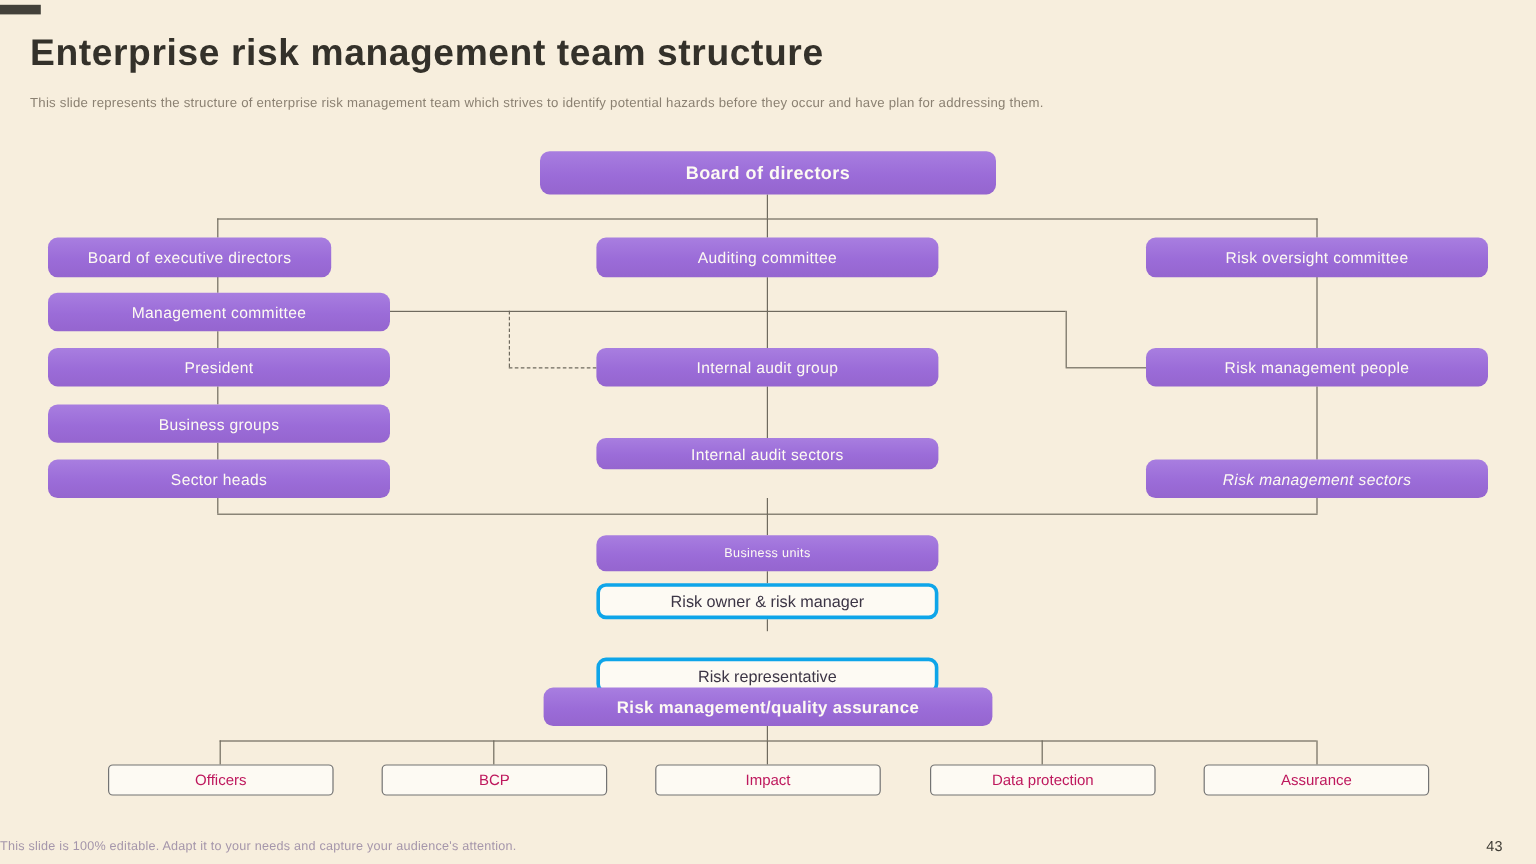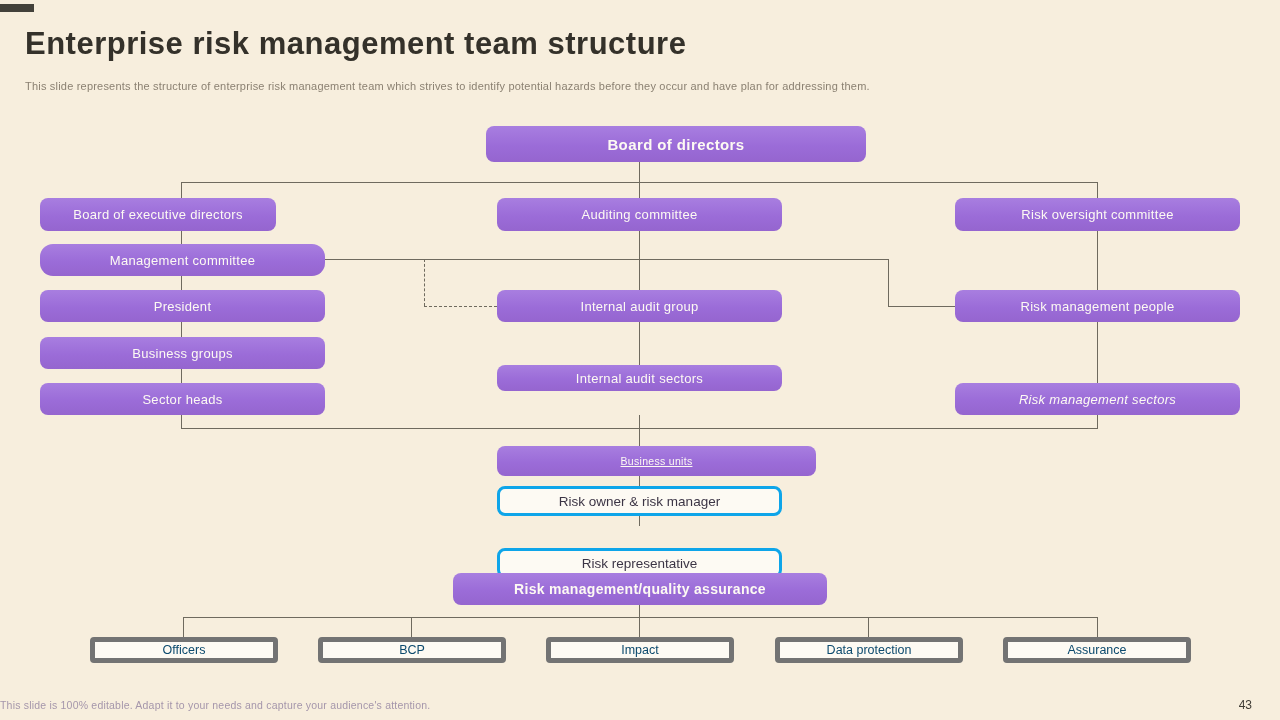--- a/index.html
+++ b/index.html
@@ -29,29 +29,29 @@
   .vdash{border-left:1px dashed #6f6a5e;width:0;}
   
   .node{
     position:absolute;display:flex;align-items:center;justify-content:center;
     text-align:center;box-sizing:border-box;border-radius:8px;
   }
   .purple{
     background:linear-gradient(#a87ee0,#9b6cd8 55%,#9565cf);
     color:#fdfaf3;font-size:13px;letter-spacing:0.3px;
   }
-  .purple.big{font-size:15px;font-weight:bold;letter-spacing:0.4px;margin-left:36px;}
+  .purple.big{font-size:15px;font-weight:bold;letter-spacing:0.4px;}
   .purple.bold{font-size:14px;font-weight:bold;letter-spacing:0.3px;}
   .purple.small{font-size:10.5px;}
   .white{
     background:#fdfaf3;border:3px solid #0ea5e9;color:#3c3545;font-size:13.5px;
   }
   .leaf{
-    background:#fdfaf3;border:5px solid #737373;border-radius:4px;
-    color:#0c4a6e;font-size:12.5px;
+    background:#fdfaf3;border:1px solid #737373;border-radius:4px;
+    color:#be185d;font-size:12.5px;
   }
   
   .footer-note{
     left:0;top:699px;width:1280px;text-align:left;
     font-size:10.5px;color:#a596ab;letter-spacing:0.2px;
   }
   .page-number{
     left:1222px;top:698px;width:30px;text-align:right;
     font-size:12px;color:#3f3c35;
   }
@@ -104,33 +104,33 @@
 <div class="vline" style="left:639px;top:617px;height:20px;"></div>
 <div class="vline" style="left:868px;top:617px;height:20px;"></div>
 <div class="vline" style="left:1097px;top:617px;height:20px;"></div>
 
 <div class="node purple big" style="left:450px;top:126px;width:380px;height:36px;">Board of directors</div>
 
 <div class="node purple" style="left:40px;top:198px;width:236px;height:33px;">Board of executive directors</div>
 <div class="node purple" style="left:497px;top:198px;width:285px;height:33px;">Auditing committee</div>
 <div class="node purple" style="left:955px;top:198px;width:285px;height:33px;">Risk oversight committee</div>
 
-<div class="node purple" style="left:40px;top:244px;width:285px;height:32px;border-radius:13px;">Management committee</div>
+<div class="node purple" style="left:40px;top:244px;width:285px;height:32px;">Management committee</div>
 
 <div class="node purple" style="left:40px;top:290px;width:285px;height:32px;">President</div>
 <div class="node purple" style="left:497px;top:290px;width:285px;height:32px;">Internal audit group</div>
 <div class="node purple" style="left:955px;top:290px;width:285px;height:32px;">Risk management people</div>
 
 <div class="node purple" style="left:40px;top:337px;width:285px;height:32px;">Business groups</div>
 
 <div class="node purple" style="left:40px;top:383px;width:285px;height:32px;">Sector heads</div>
 <div class="node purple" style="left:497px;top:365px;width:285px;height:26px;">Internal audit sectors</div>
 <div class="node purple" style="left:955px;top:383px;width:285px;height:32px;font-style:italic;">Risk management sectors</div>
 
-<div class="node purple small" style="left:497px;top:446px;width:319px;height:30px;text-decoration:underline;">Business units</div>
+<div class="node purple small" style="left:497px;top:446px;width:285px;height:30px;">Business units</div>
 <div class="node white" style="left:497px;top:486px;width:285px;height:30px;">Risk owner &amp; risk manager</div>
 <div class="node white" style="left:497px;top:548px;width:285px;height:30px;">Risk representative</div>
 
 <div class="node purple bold" style="left:453px;top:573px;width:374px;height:32px;">Risk management/quality assurance</div>
 
 <div class="node leaf" style="left:90px;top:637px;width:188px;height:26px;">Officers</div>
 <div class="node leaf" style="left:318px;top:637px;width:188px;height:26px;">BCP</div>
 <div class="node leaf" style="left:546px;top:637px;width:188px;height:26px;">Impact</div>
 <div class="node leaf" style="left:775px;top:637px;width:188px;height:26px;">Data protection</div>
 <div class="node leaf" style="left:1003px;top:637px;width:188px;height:26px;">Assurance</div>

